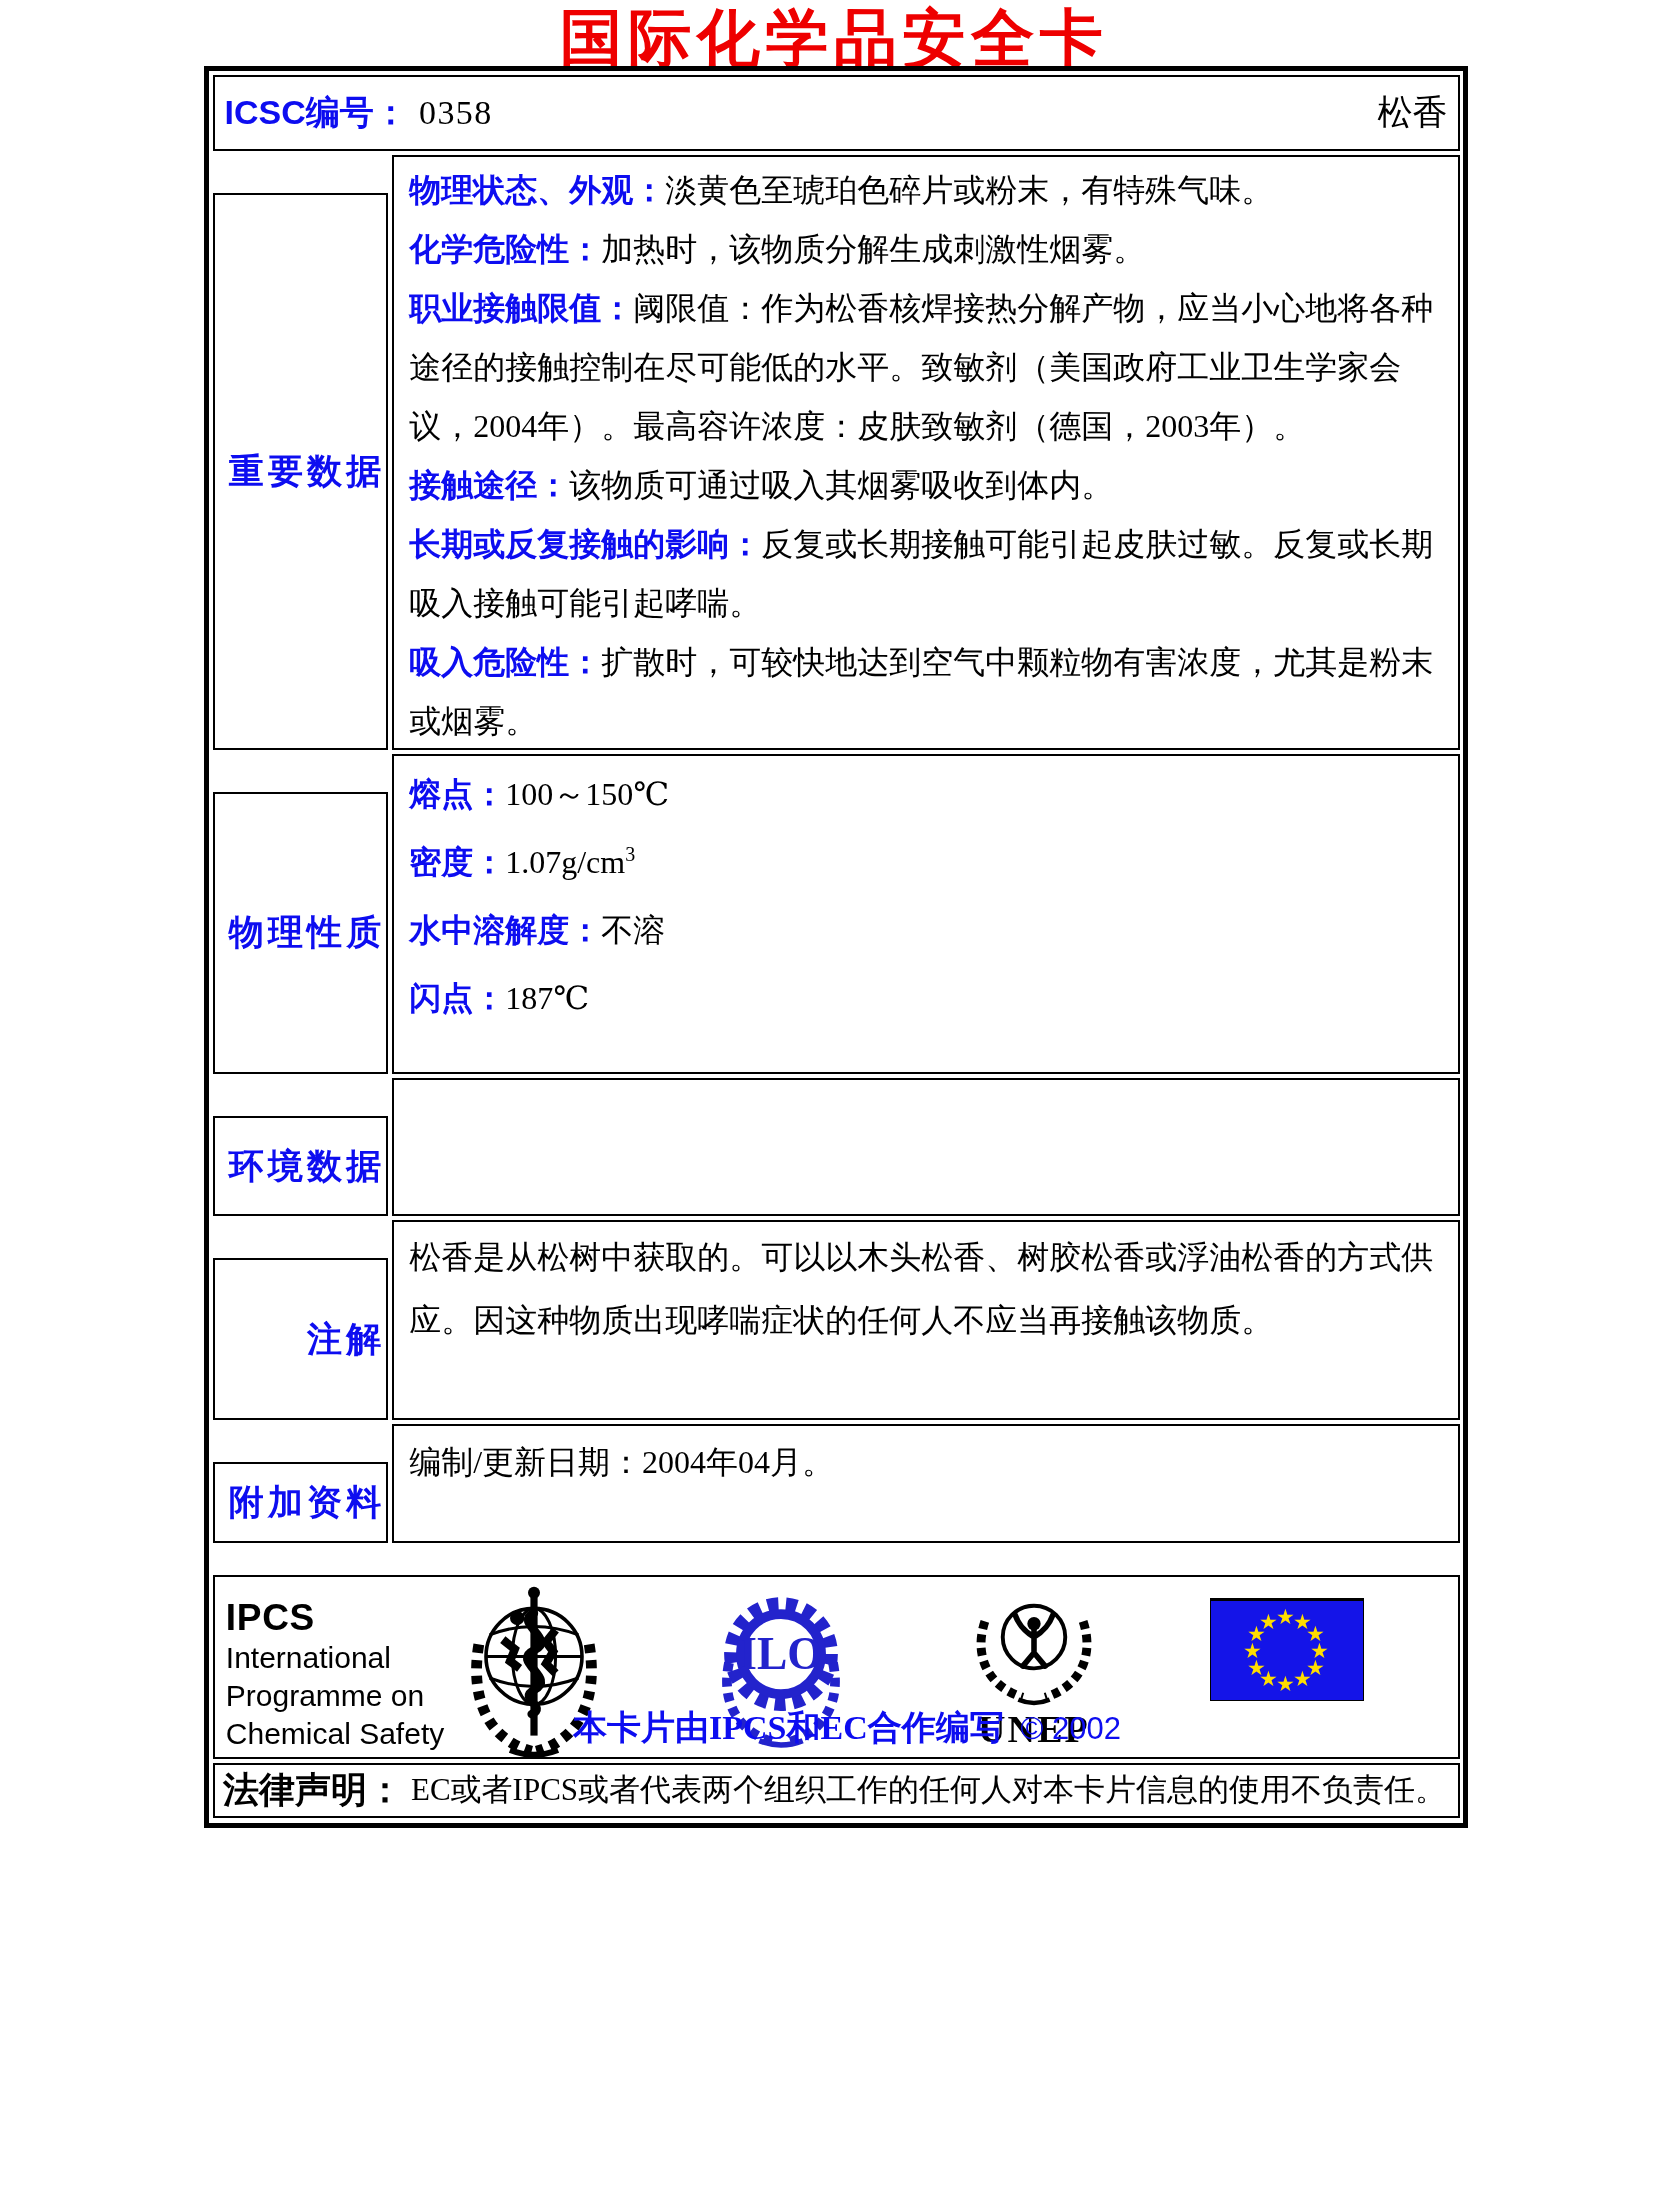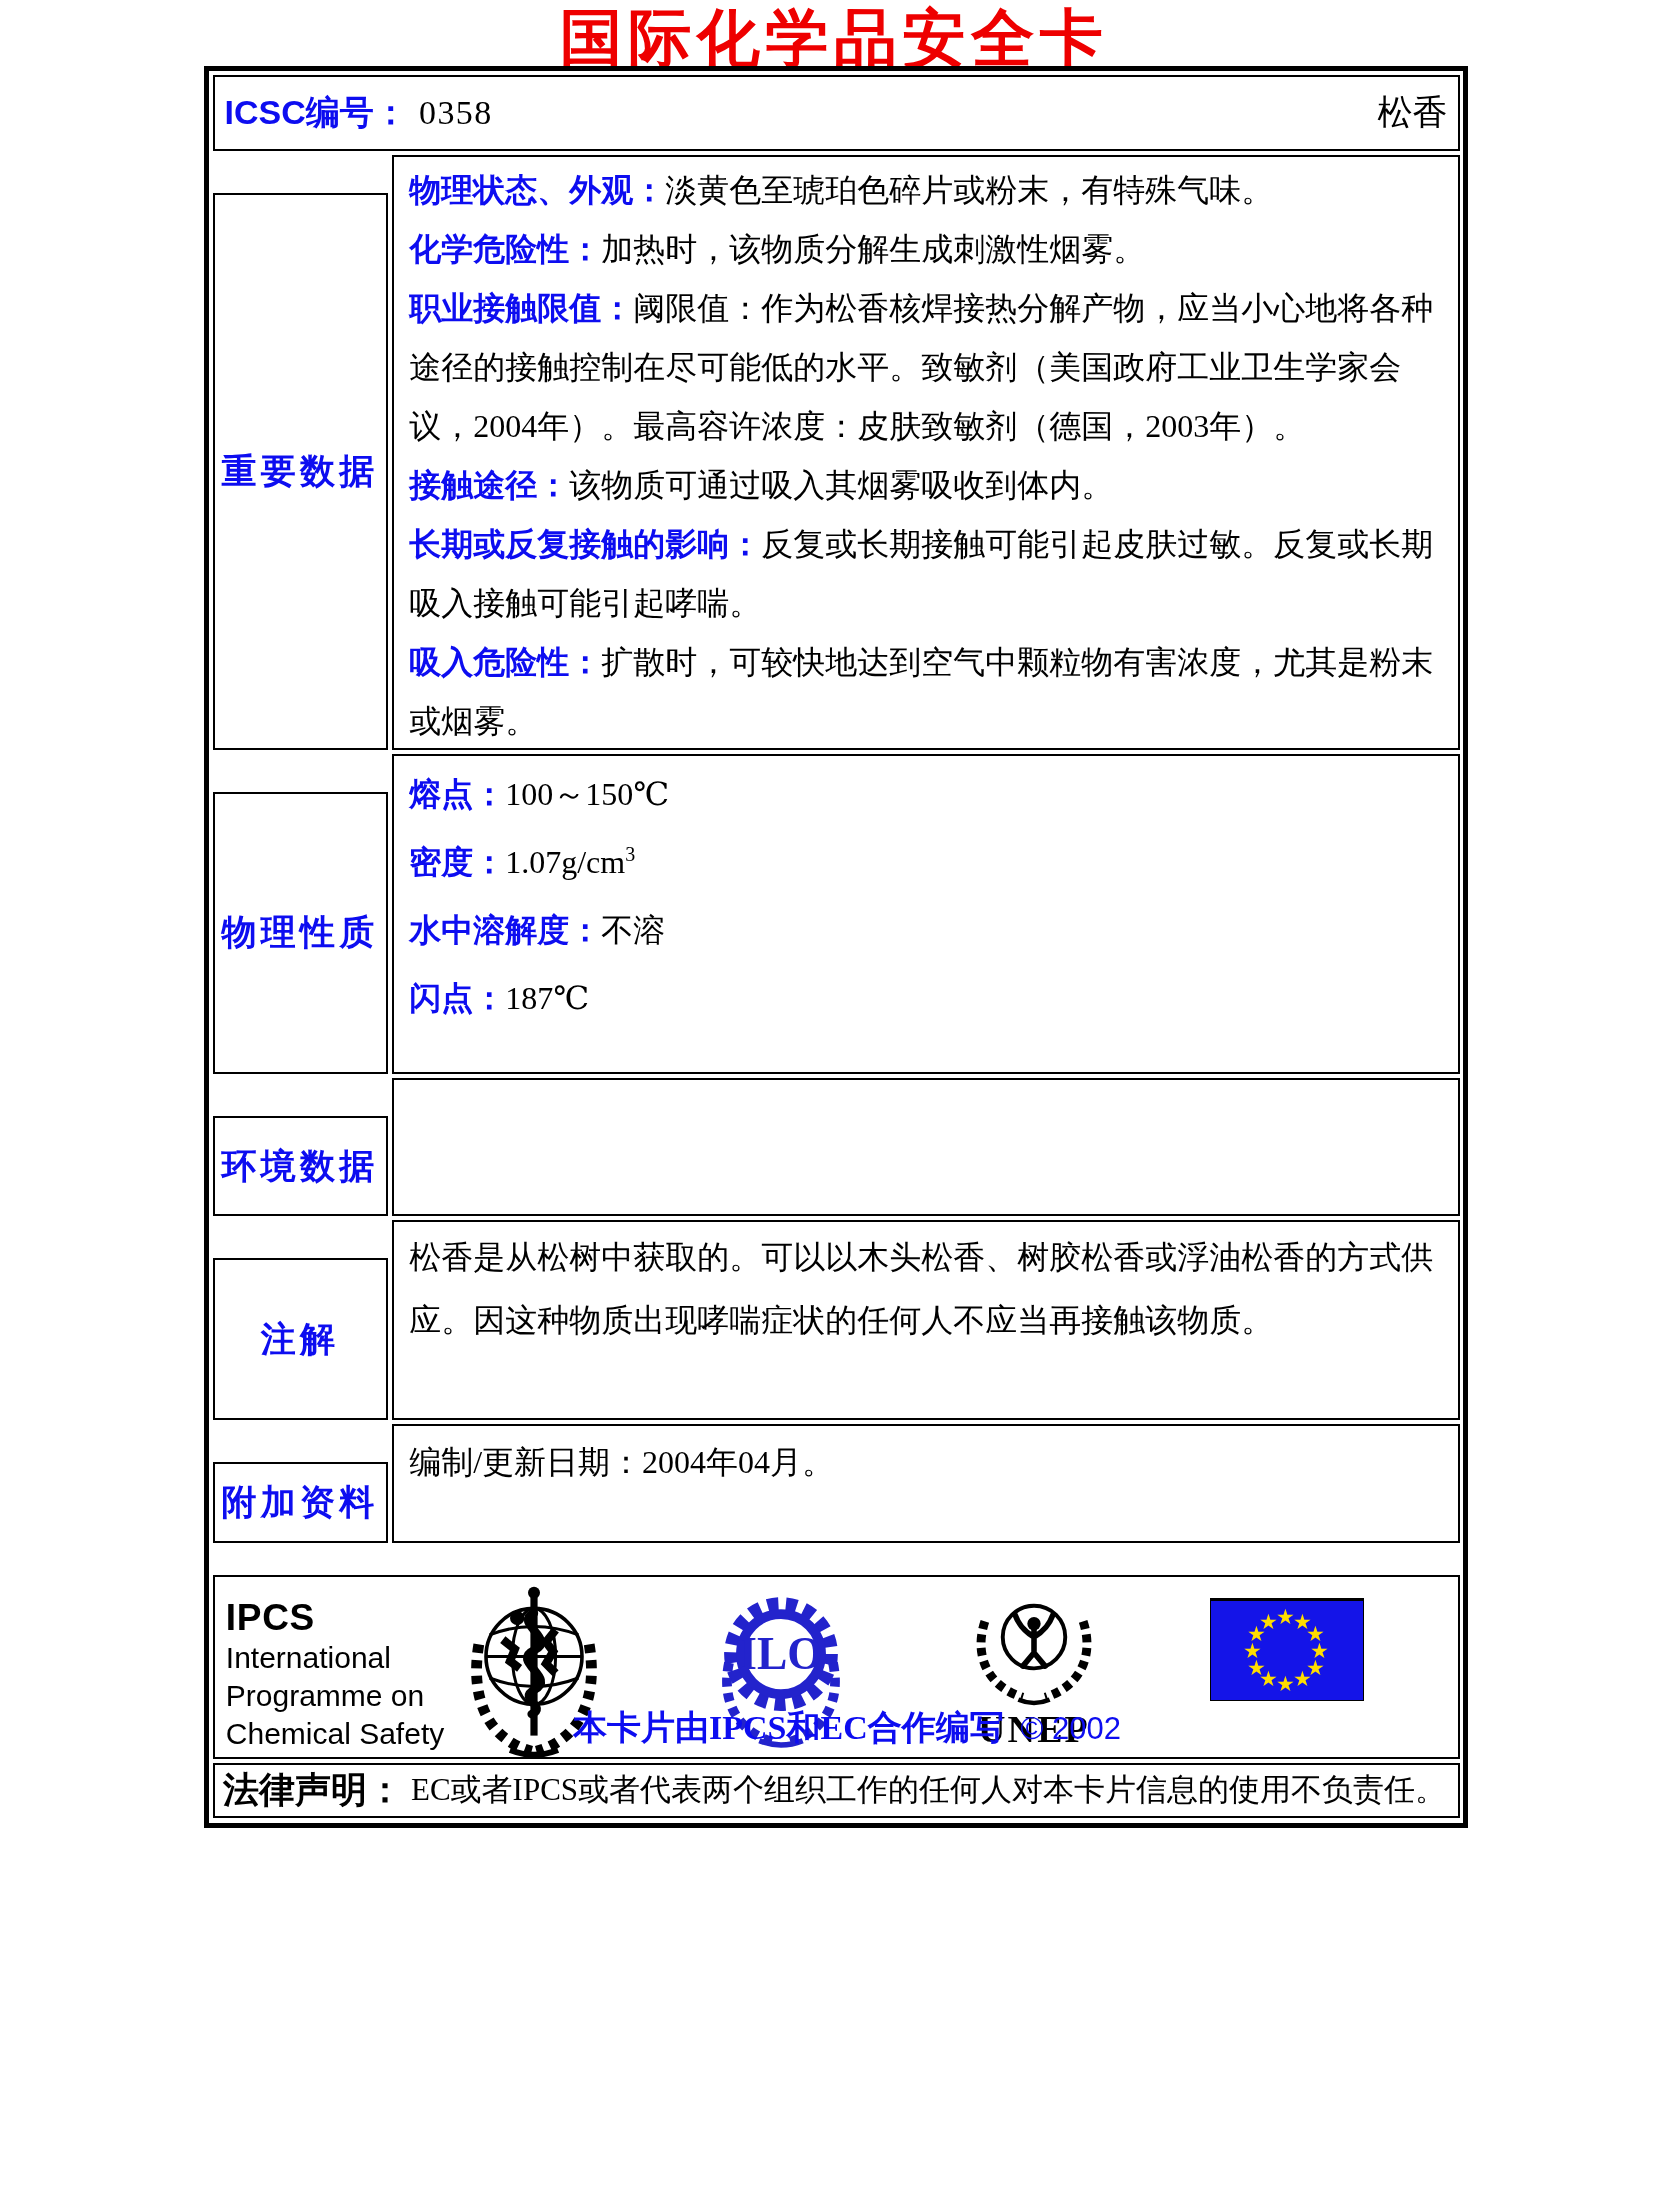--- a/index.html
+++ b/index.html
@@ -31,21 +31,21 @@
   .span2{ grid-column: 1 / -1; }
 
   
   .hdr{ display:flex; align-items:center; justify-content:space-between; padding:0 10px; font-size:34px; }
   .hdr-left{ display:flex; align-items:center; }
   .fld-label{ color:var(--blue); font-weight:bold; font-family:var(--sans); }
   .hdr .num{ margin-left:11.3px; font-family:var(--serif); letter-spacing:1.4px; }
   .substance{ font-size:35px; }
 
   
-  .label-cell{ display:flex; align-items:center; justify-content:center;margin-top:38px; }
+  .label-cell{ display:flex; align-items:center; justify-content:flex-end;margin-top:38px; }
   .label-cell .big-label{
     color:var(--blue); font-weight:bold; font-family:var(--sans);
     font-size:35px; letter-spacing:4.2px; white-space:nowrap;
   }
 
   
   .content-cell{ padding:4.2px 15.5px; font-size:32px; line-height:59px; text-align:left; }
   .content-cell p{ margin:0; }
   .inline-label{ color:var(--blue); font-weight:bold; font-family:var(--sans); }
   .phys p{ line-height:68px; }

